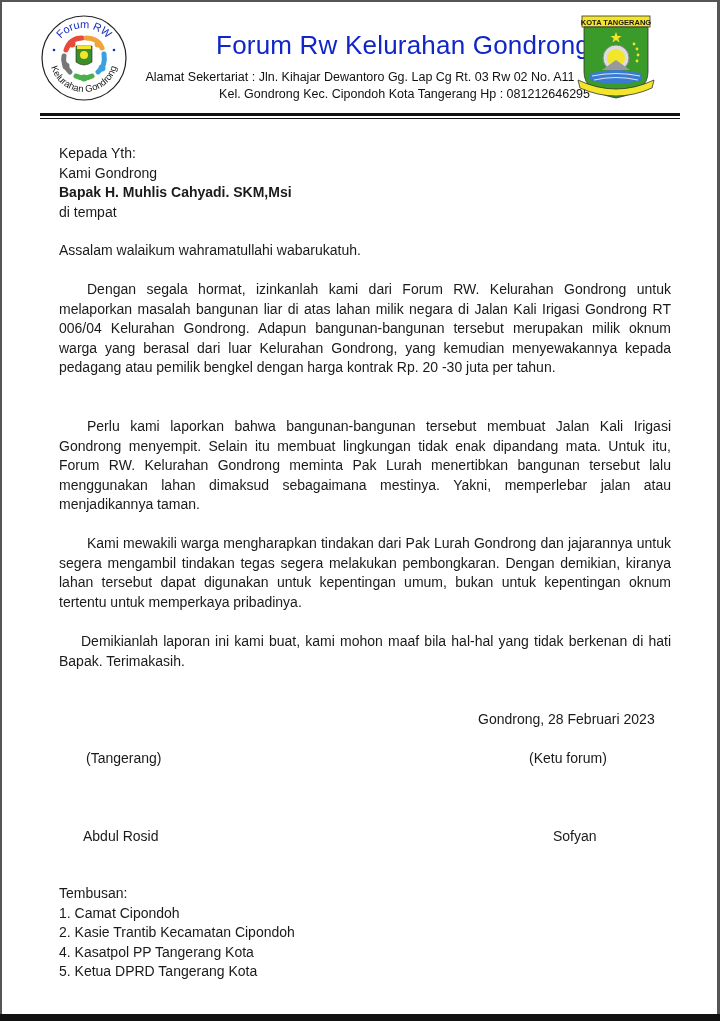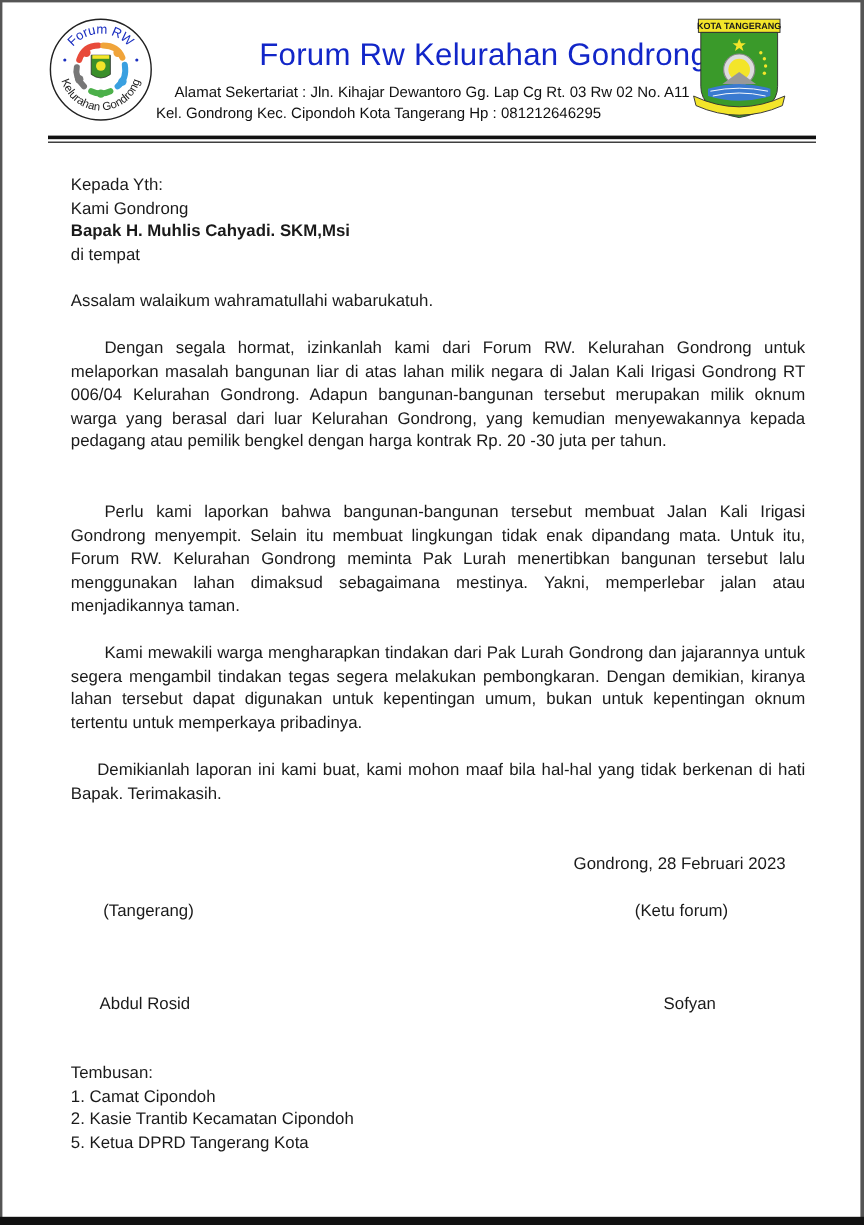--- a/index.html
+++ b/index.html
@@ -19,21 +19,21 @@
 
   .hdr-title {
     position:absolute; left:130px; top:30px; width:460px; text-align:right;
     font-size:26px; color:#1226c8; letter-spacing:0.2px;
   }
   .hdr-addr1 {
     position:absolute; left:130px; top:70px; width:460px; text-align:center;
     font-size:12.5px; color:#111;
   }
   .hdr-addr2 {
-    position:absolute; left:130px; top:87px; width:460px; text-align:left;
+    position:absolute; left:130px; top:87px; width:460px; text-align:right;
     font-size:12.5px; color:#111;
   }
   .sep-thick { position:absolute; left:40px; top:113px; width:640px; height:3px; background:#111; }
   .sep-thin { position:absolute; left:40px; top:118px; width:640px; height:1px; background:#111; }
 
   .txt { position:absolute; font-size:14px; line-height:19.5px; color:#1a1a1a; }
   .bold { font-weight:bold; }
   .para {
     position:absolute; left:59px; width:612px; font-size:14px; line-height:19.5px;
     text-align:justify; text-indent:28px; color:#1a1a1a;
@@ -124,14 +124,15 @@
 <div class="txt" style="left:478px; top:710px;text-align:center;">Gondrong, 28 Februari 2023</div>
 <div class="txt" style="left:86px; top:749px;">(Tangerang)</div>
 <div class="txt" style="left:529px; top:749px;">(Ketu forum)</div>
 <div class="txt" style="left:83px; top:827px;">Abdul Rosid</div>
 <div class="txt" style="left:553px; top:827px;">Sofyan</div>
 
 <div class="list">
   <div>Tembusan:</div>
   <div>1.  Camat Cipondoh</div>
   <div>2.  Kasie Trantib Kecamatan Cipondoh</div>
+  <div>4.  Kasatpol PP Tangerang Kota</div>
   <div>5.  Ketua DPRD Tangerang Kota</div>
 </div>
 
 </body></html>

